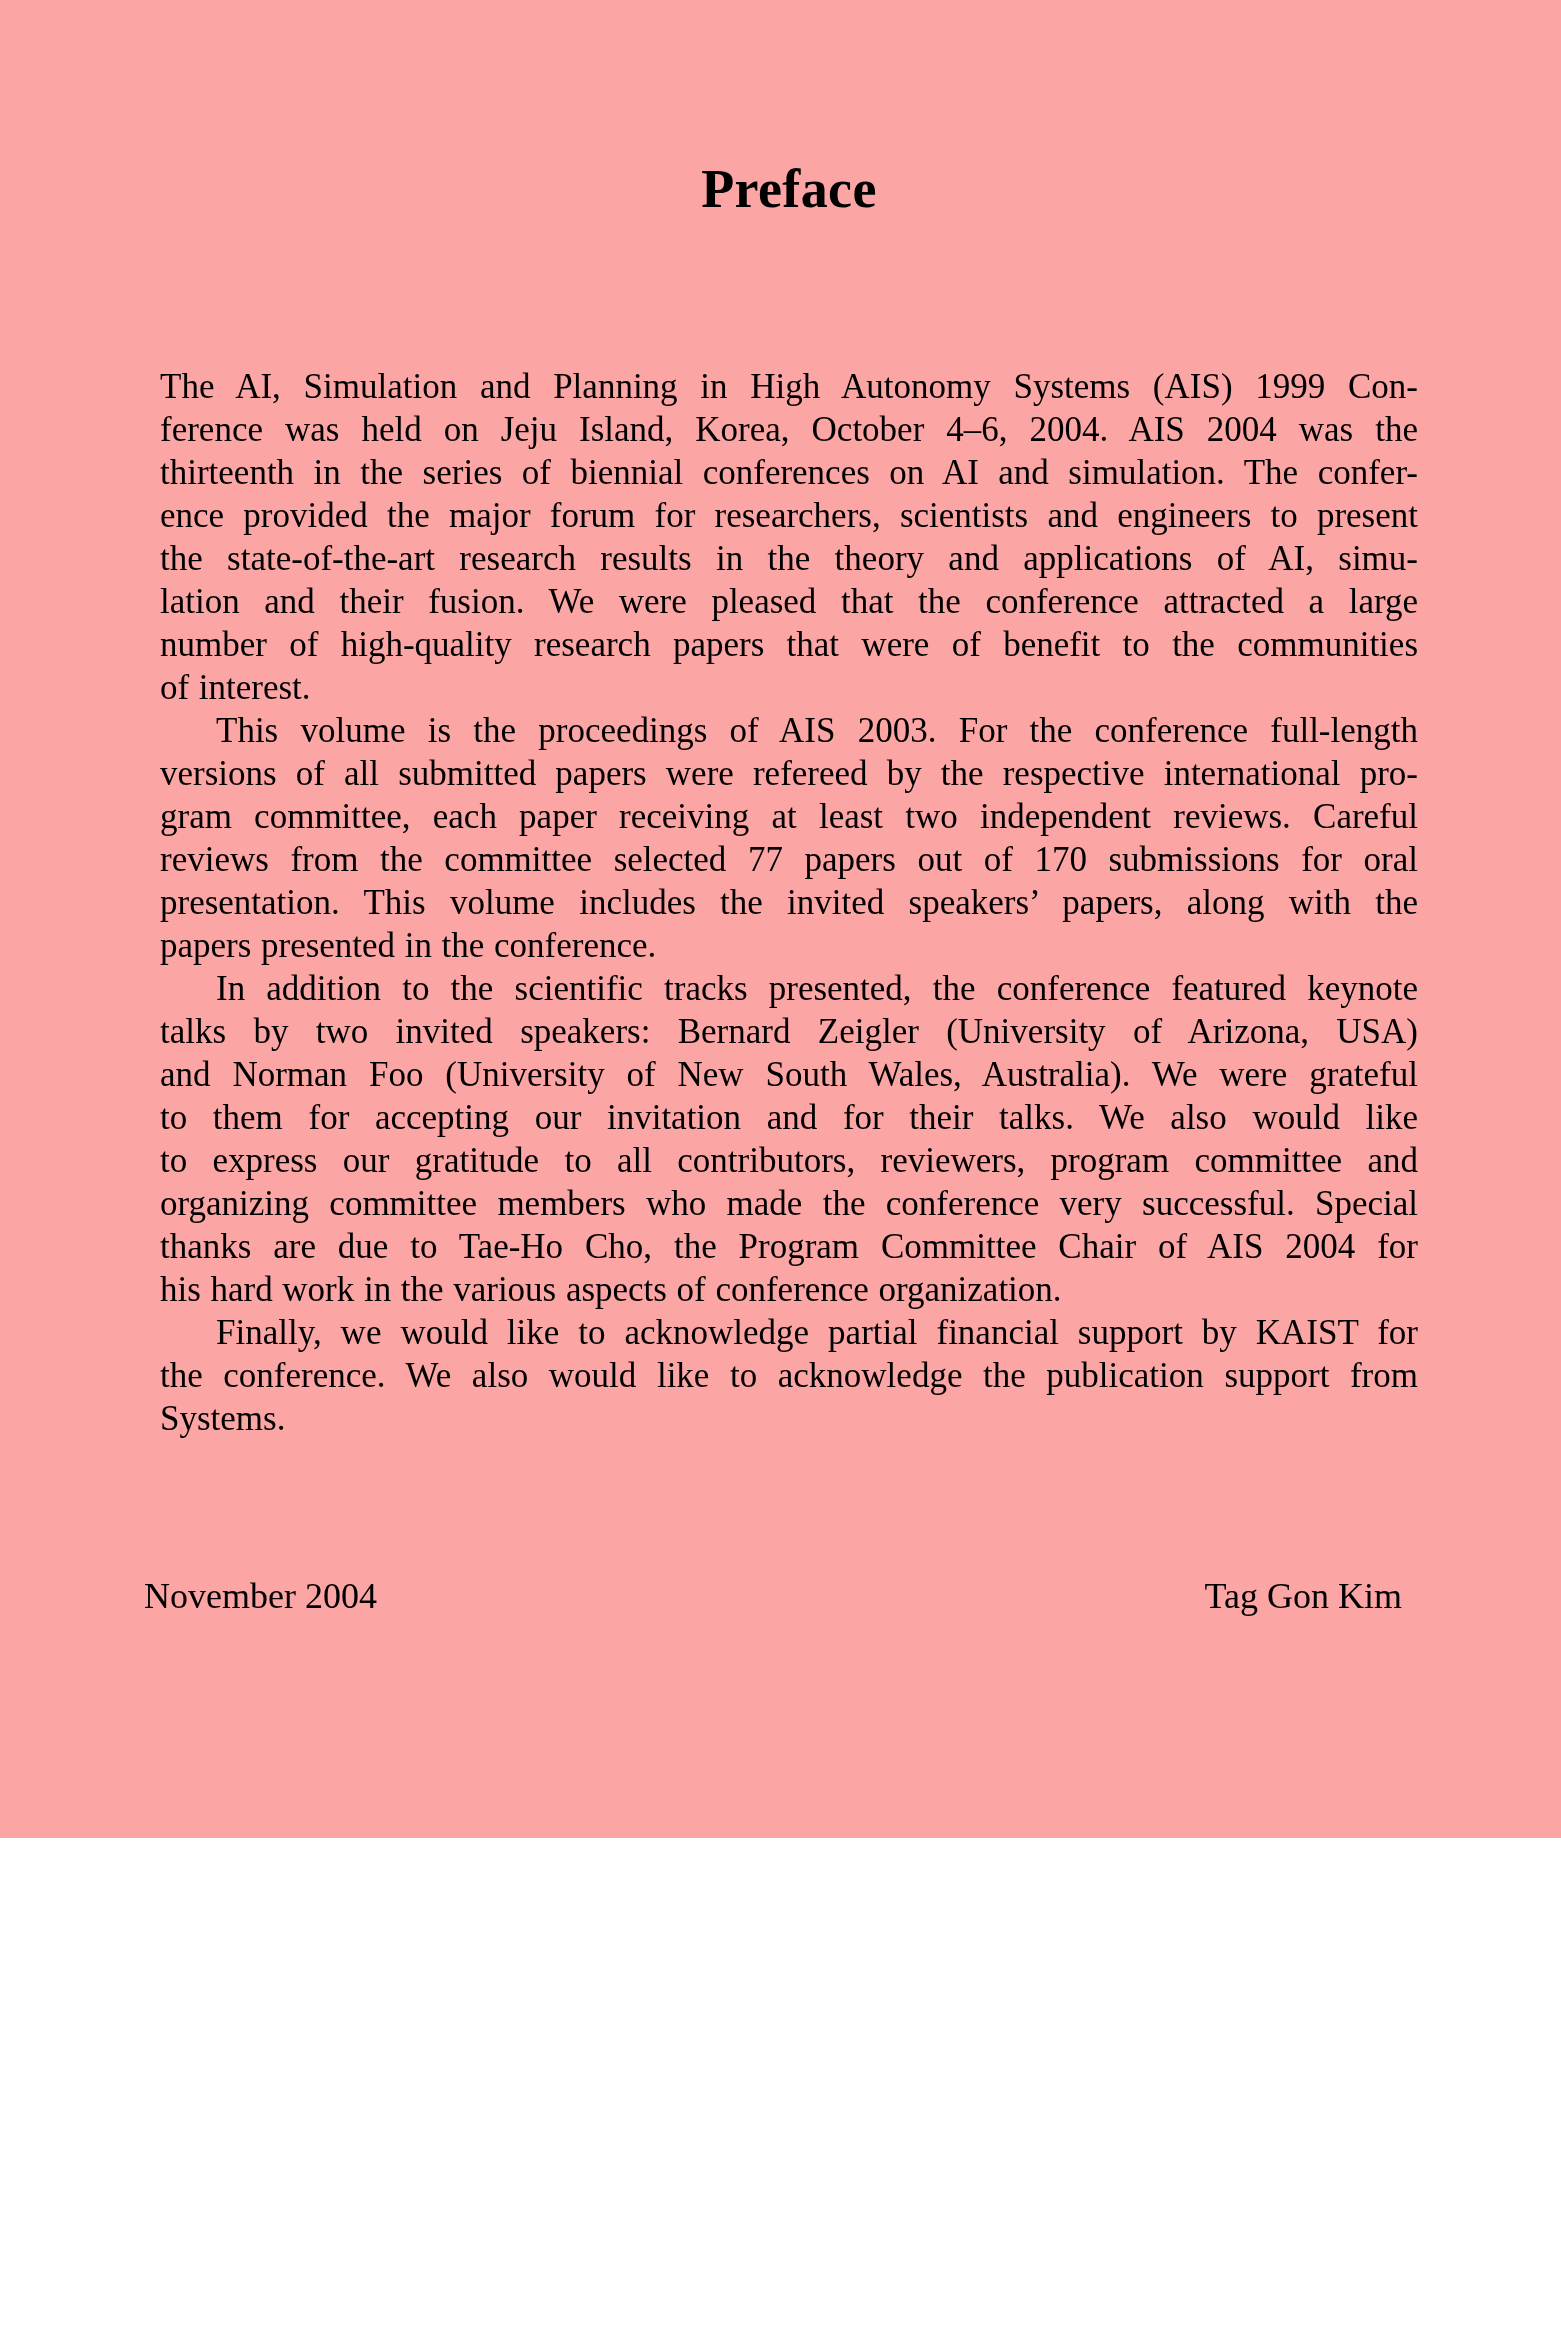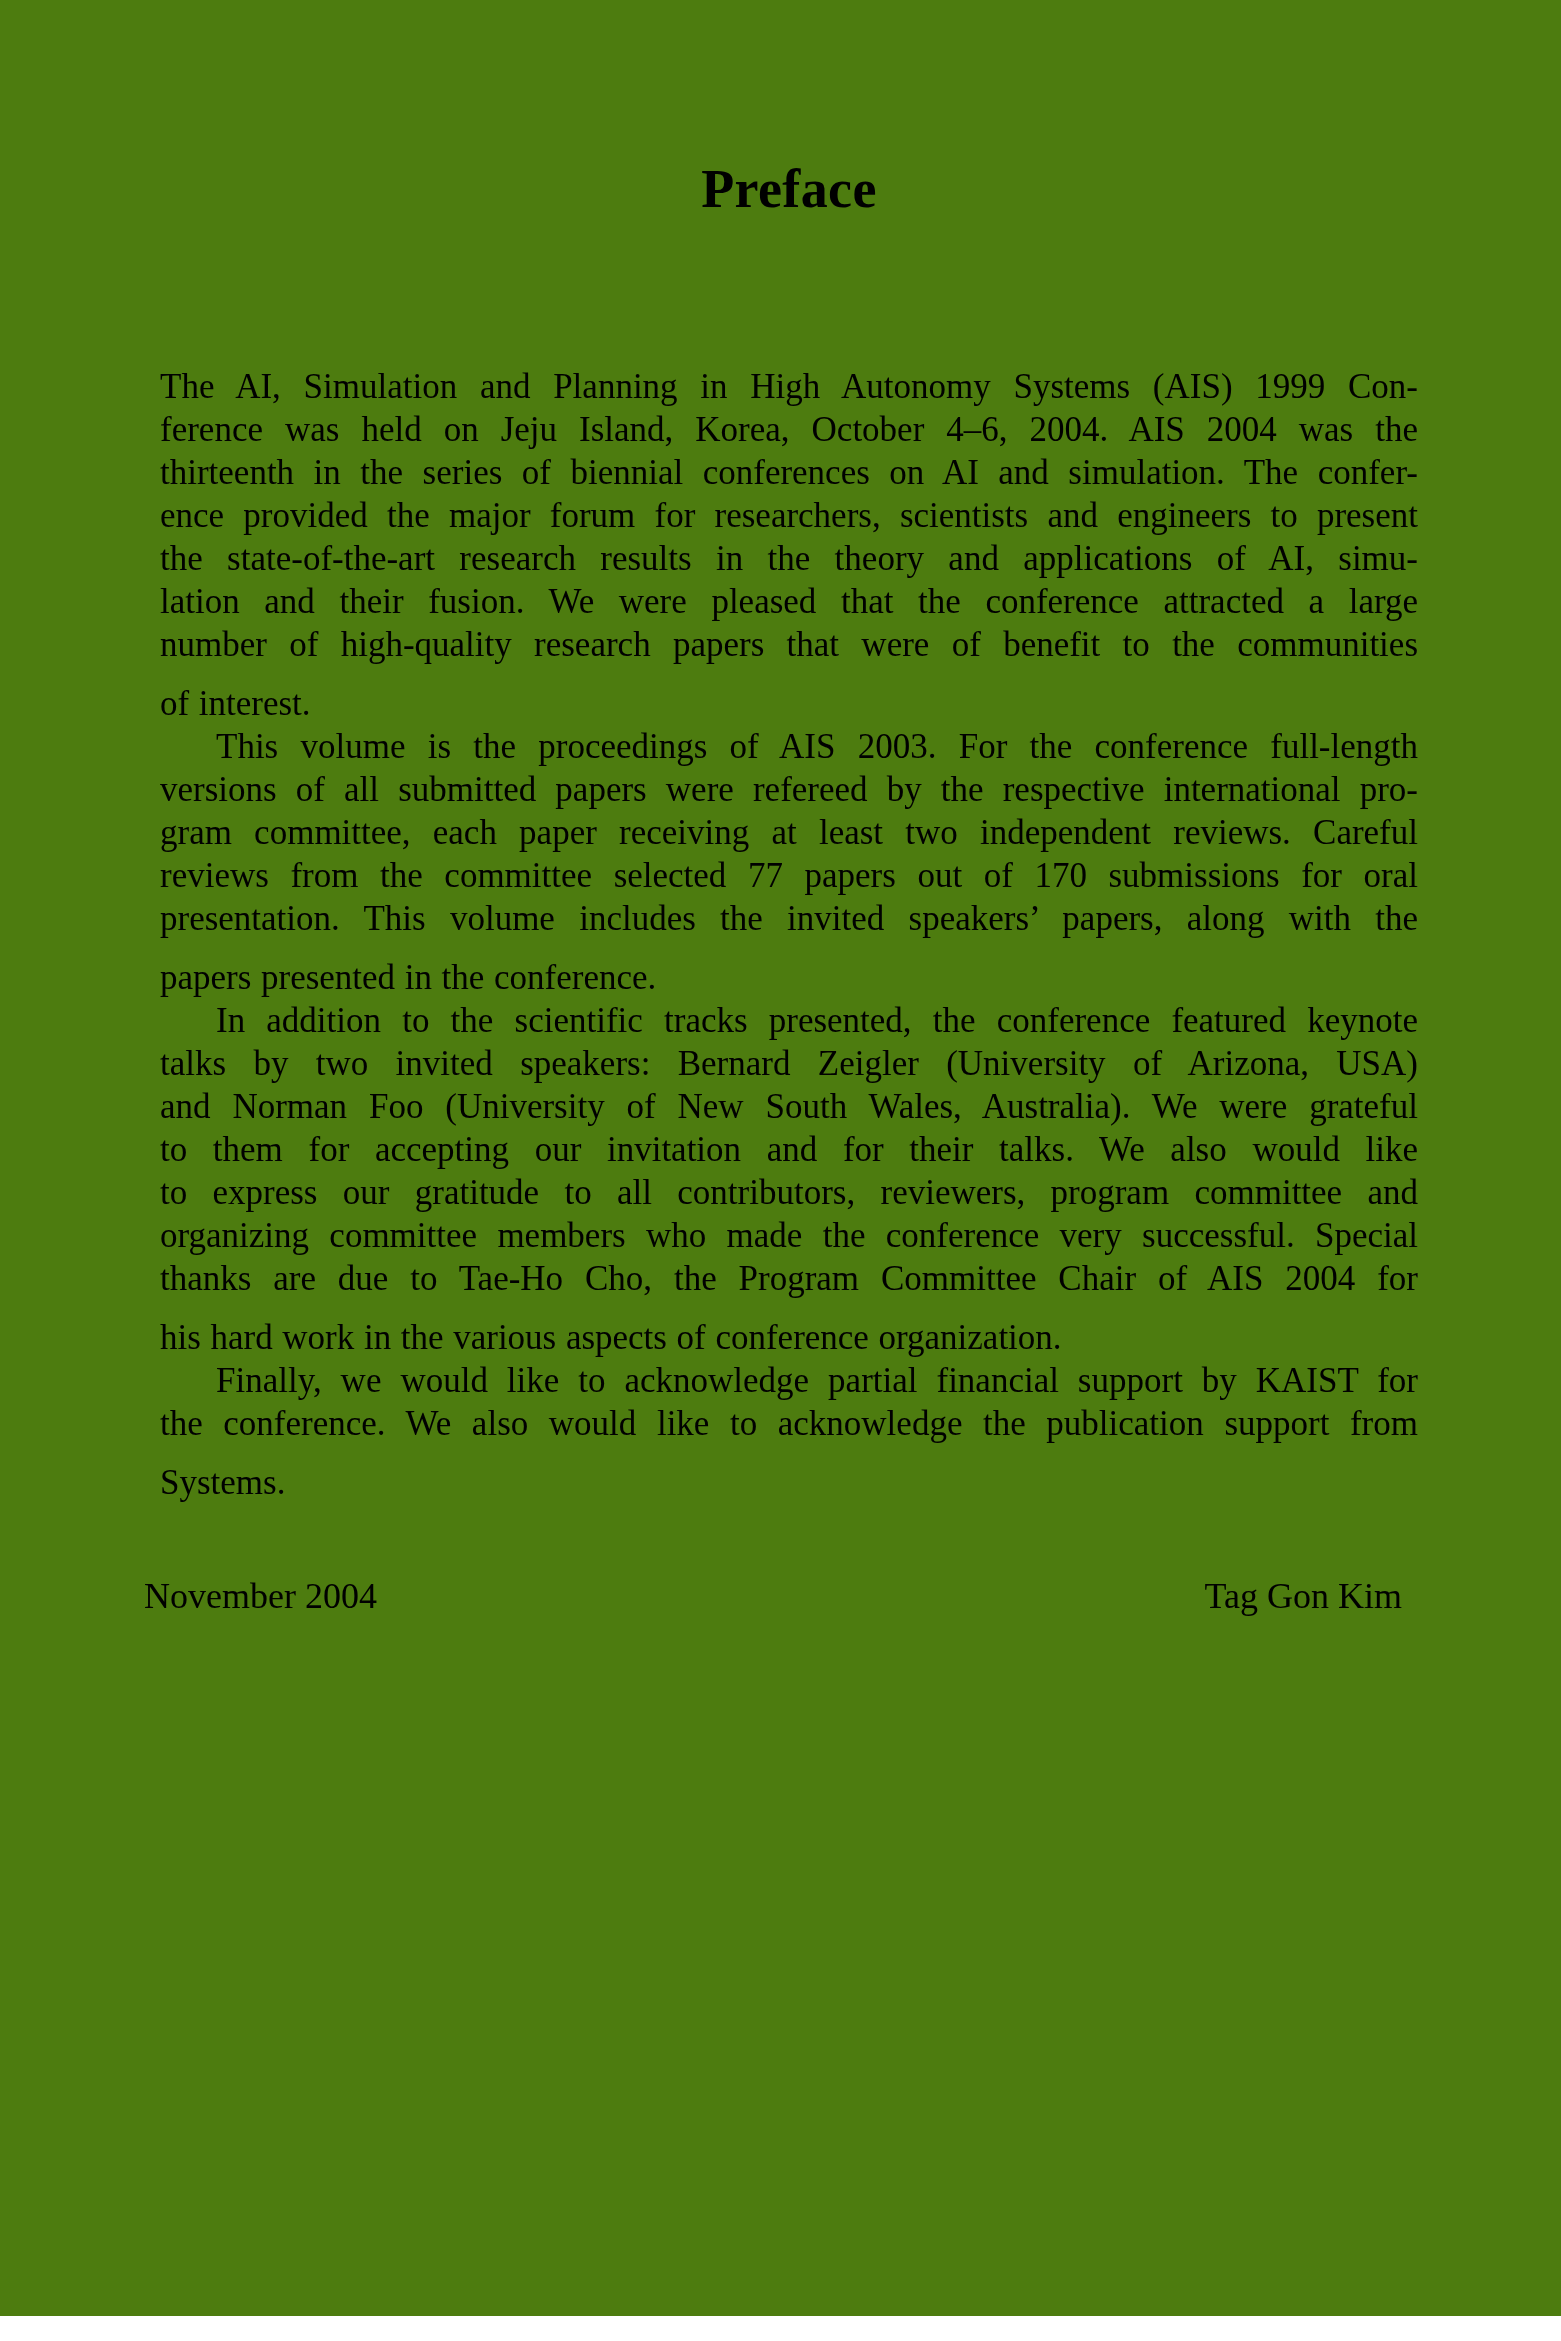--- a/index.html
+++ b/index.html
@@ -3,22 +3,22 @@
 <meta charset="utf-8">
 <style>
   html, body {
     margin: 0;
     padding: 0;
     background: #ffffff;
   }
   .page {
     position: relative;
     width: 1561px;
-    height: 2316px;
-    background: #4d7c0f;
+    height: 1838px;
+    background: #fca5a5;
     color: #000000;
     font-family: "Liberation Serif", "DejaVu Serif", serif;
     overflow: hidden;
   }
   .title {
     position: absolute;
     top: 161px;
     left: 160px;
     width: 1258px;
     margin: 0;
@@ -37,21 +37,20 @@
     line-height: 43px;
   }
   .pline {
     text-align: justify;
     text-align-last: justify;
     white-space: normal;
     word-spacing: 0.9px;
   }
   .pline.last {
     text-align-last: left;
-    margin-top: 16px;
   }
   .pline.indent {
     text-indent: 56px;
   }
   .footer {
     position: absolute;
     top: 1575px;
     left: 144px;
     width: 1258px;
     display: flex;

